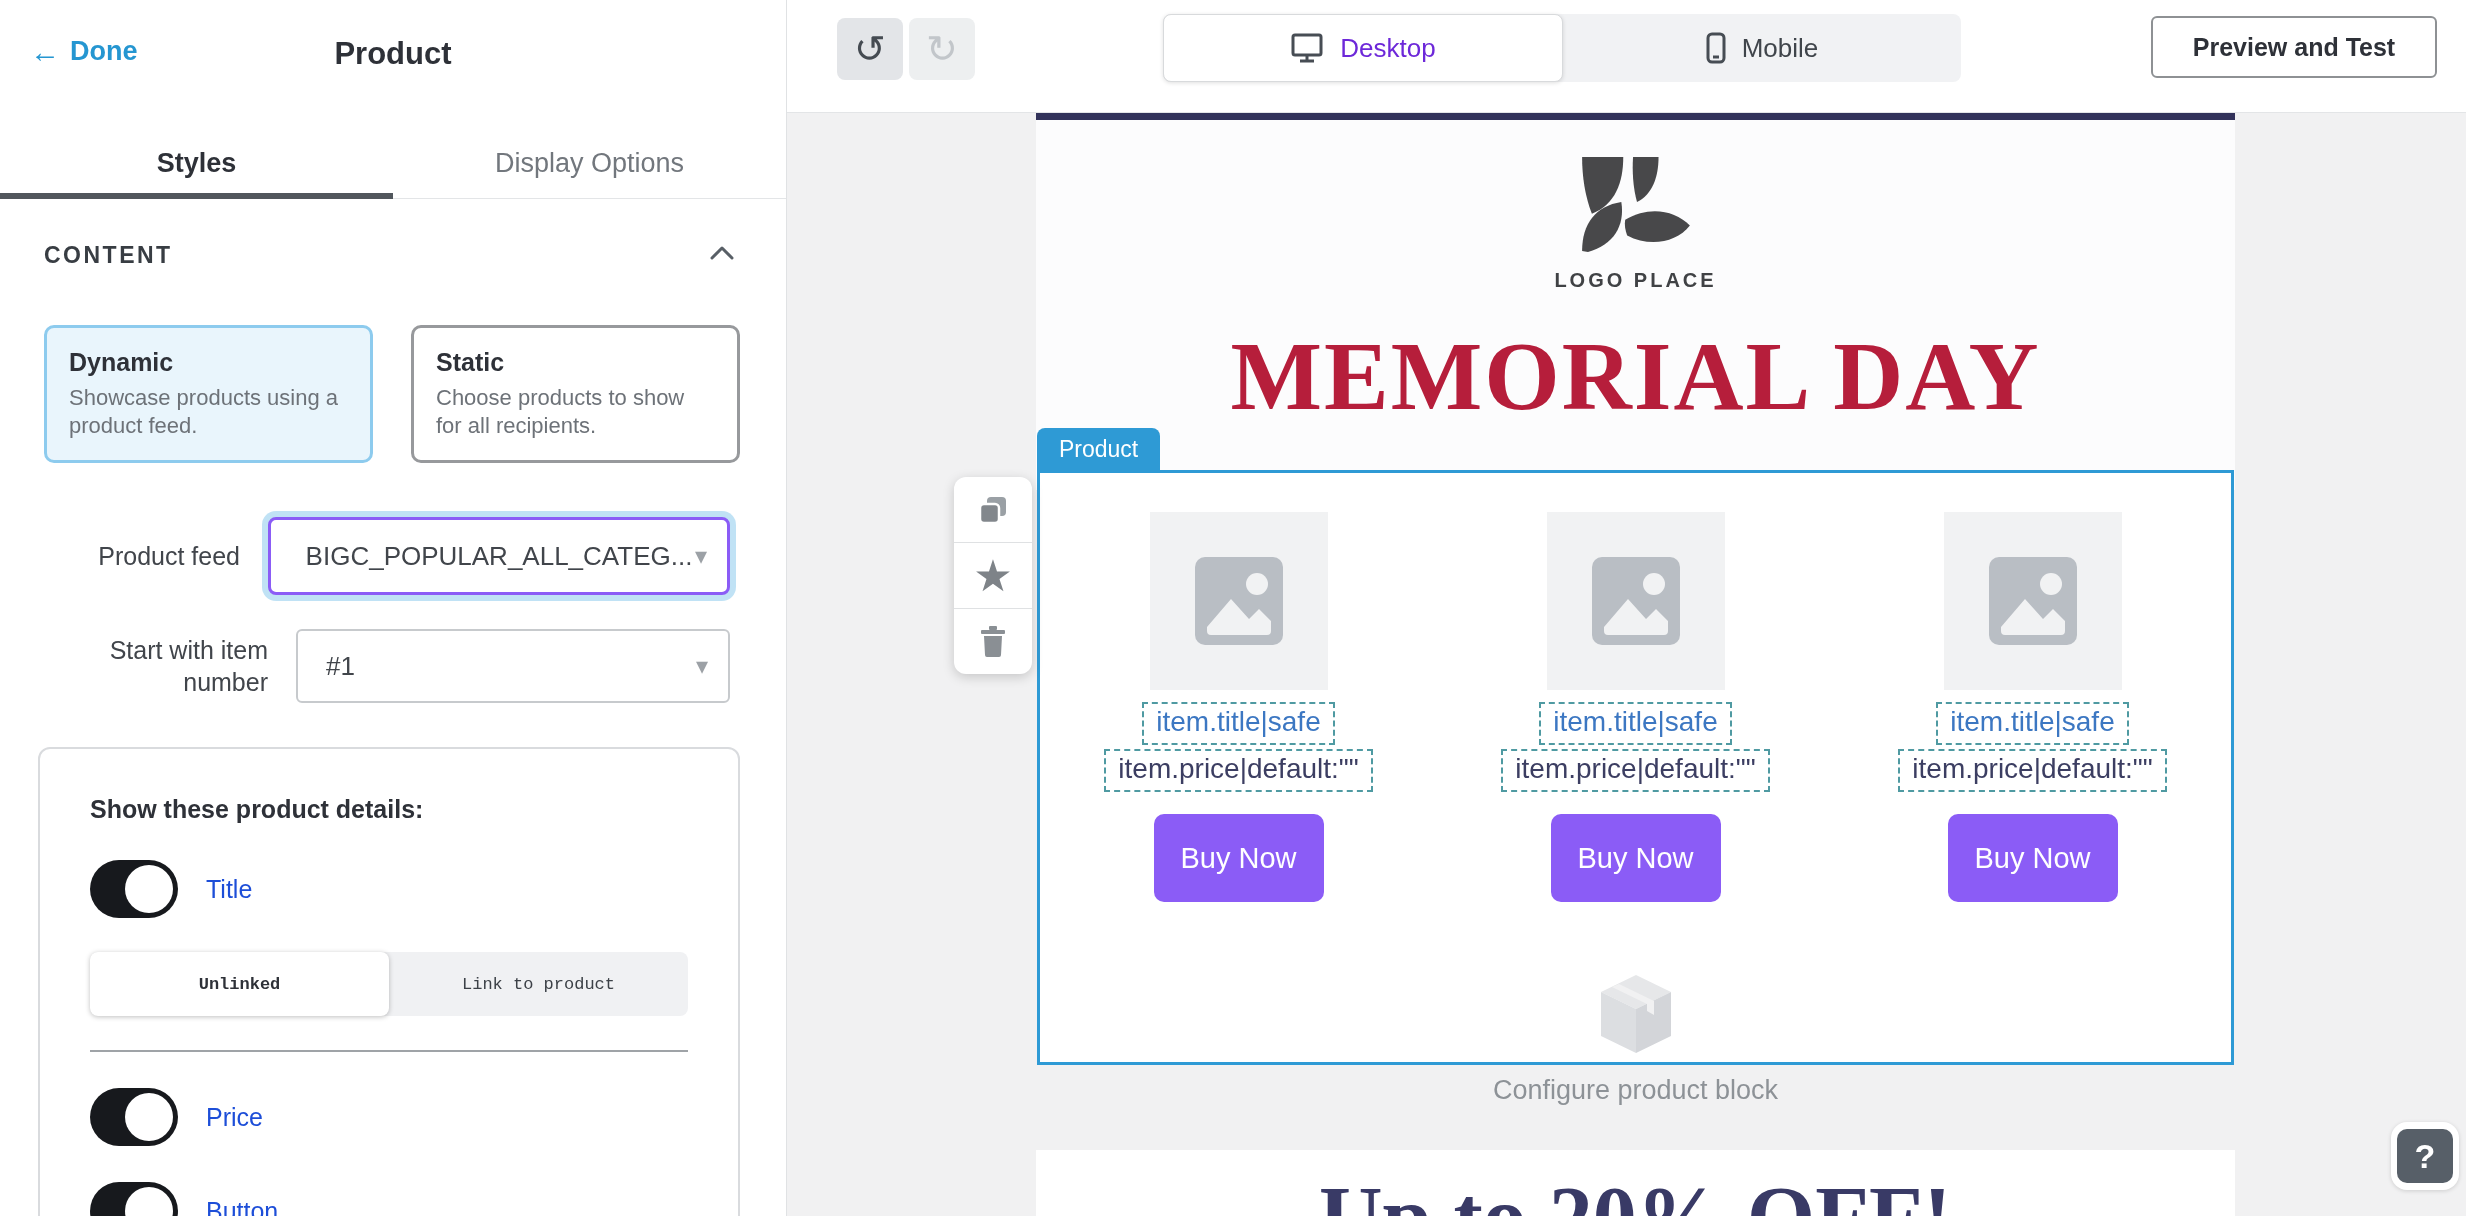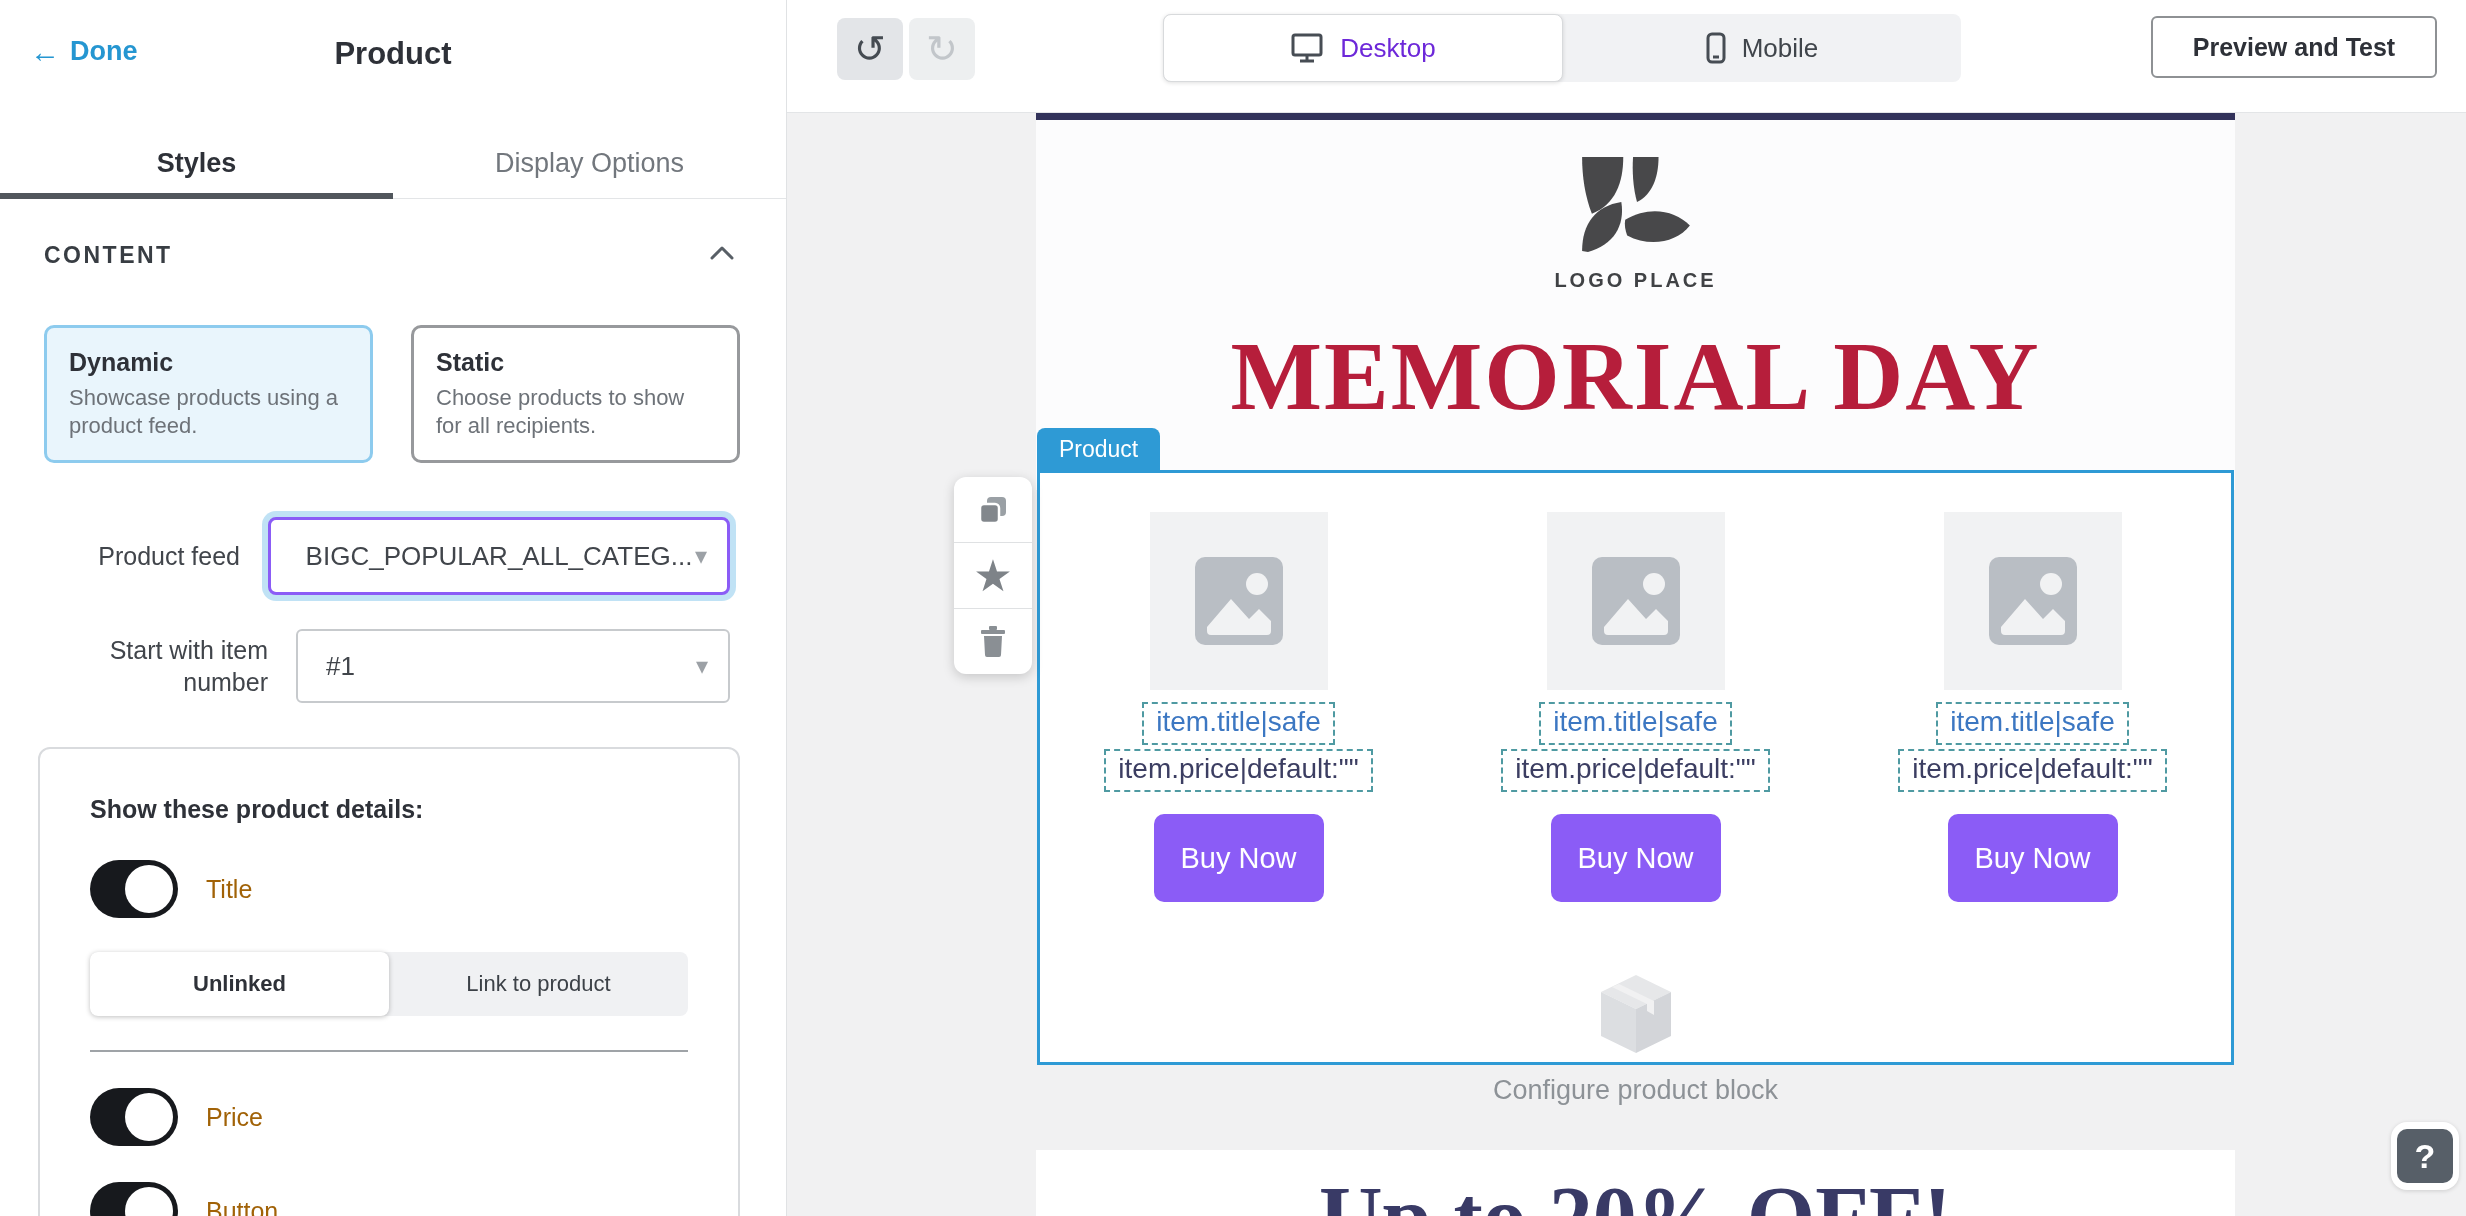--- a/index.html
+++ b/index.html
@@ -34,23 +34,23 @@
   .select-feed { flex:1; height:78px; background:#fff; border:3px solid #8b5cf6; border-radius:8px; box-shadow:0 0 0 6px rgba(140,202,236,.55); position:relative; display:flex; align-items:center; justify-content:center; font-size:26px; color:#41454b; cursor:pointer; }
   .select-plain { flex:1; height:74px; background:#fff; border:2px solid #c7cacd; border-radius:6px; position:relative; display:flex; align-items:center; font-size:26px; color:#41454b; padding-left:28px; cursor:pointer; }
   .caret { position:absolute; right:20px; top:50%; transform:translateY(-50%); color:#9ca1a6; font-size:24px; }
   .row-start { margin-top:34px;padding-left:28px; }
 
   .details-card { margin:44px 46px 0 38px; border:2px solid #d9dbde; border-radius:12px; padding:46px 50px 0 50px; height:600px; background:#fff; }
   .details-heading { font-size:25px; font-weight:700; color:#2e3138; }
   .toggle-row { display:flex; align-items:center; gap:28px; margin-top:36px; }
   .toggle { width:88px; height:58px; border-radius:29px; background:#17191d; position:relative; cursor:pointer; flex:none; }
   .toggle .knob { position:absolute; right:5px; top:5px; width:48px; height:48px; border-radius:50%; background:#fff; }
-  .toggle-label { font-size:25px; color:#a16207; }
+  .toggle-label { font-size:25px; color:#1d4ed8; }
   .segmented { margin-top:34px; display:flex; background:#f0f1f3; border-radius:8px; height:64px; }
-  .segment { flex:1; display:flex; align-items:center; justify-content:center; font-size:22px; color:#3c4147; cursor:pointer; border-radius:8px; }
+  .segment { flex:1; display:flex; align-items:center; justify-content:center; font-size:17px; color:#3c4147; cursor:pointer; border-radius:8px;font-family:Liberation Mono, monospace; }
   .segment.active { background:#fff; font-weight:700; color:#2e3138; box-shadow:0 1px 5px rgba(0,0,0,.25); }
   .divider { margin-top:34px; border-top:2px solid #9fa3a7; }
 
   
   .topbar { position:absolute; left:787px; top:0; right:0; height:113px; background:#fff; border-bottom:1px solid #e3e5e7; z-index:4; }
   .histbtn { position:absolute; top:18px; width:66px; height:62px; border-radius:8px; display:flex; align-items:center; justify-content:center; font-size:38px; cursor:pointer; }
   .undo { left:50px; background:#e3e5e8; color:#454b52; }
   .redo { left:122px; background:#edeff0; color:#c2c6ca; }
   .device-seg { position:absolute; left:376px; top:14px; width:798px; height:68px; background:#f1f2f4; border-radius:8px; display:flex; }
   .device { flex:1; display:flex; align-items:center; justify-content:center; gap:16px; font-size:26px; color:#40454b; cursor:pointer; border-radius:8px; }

